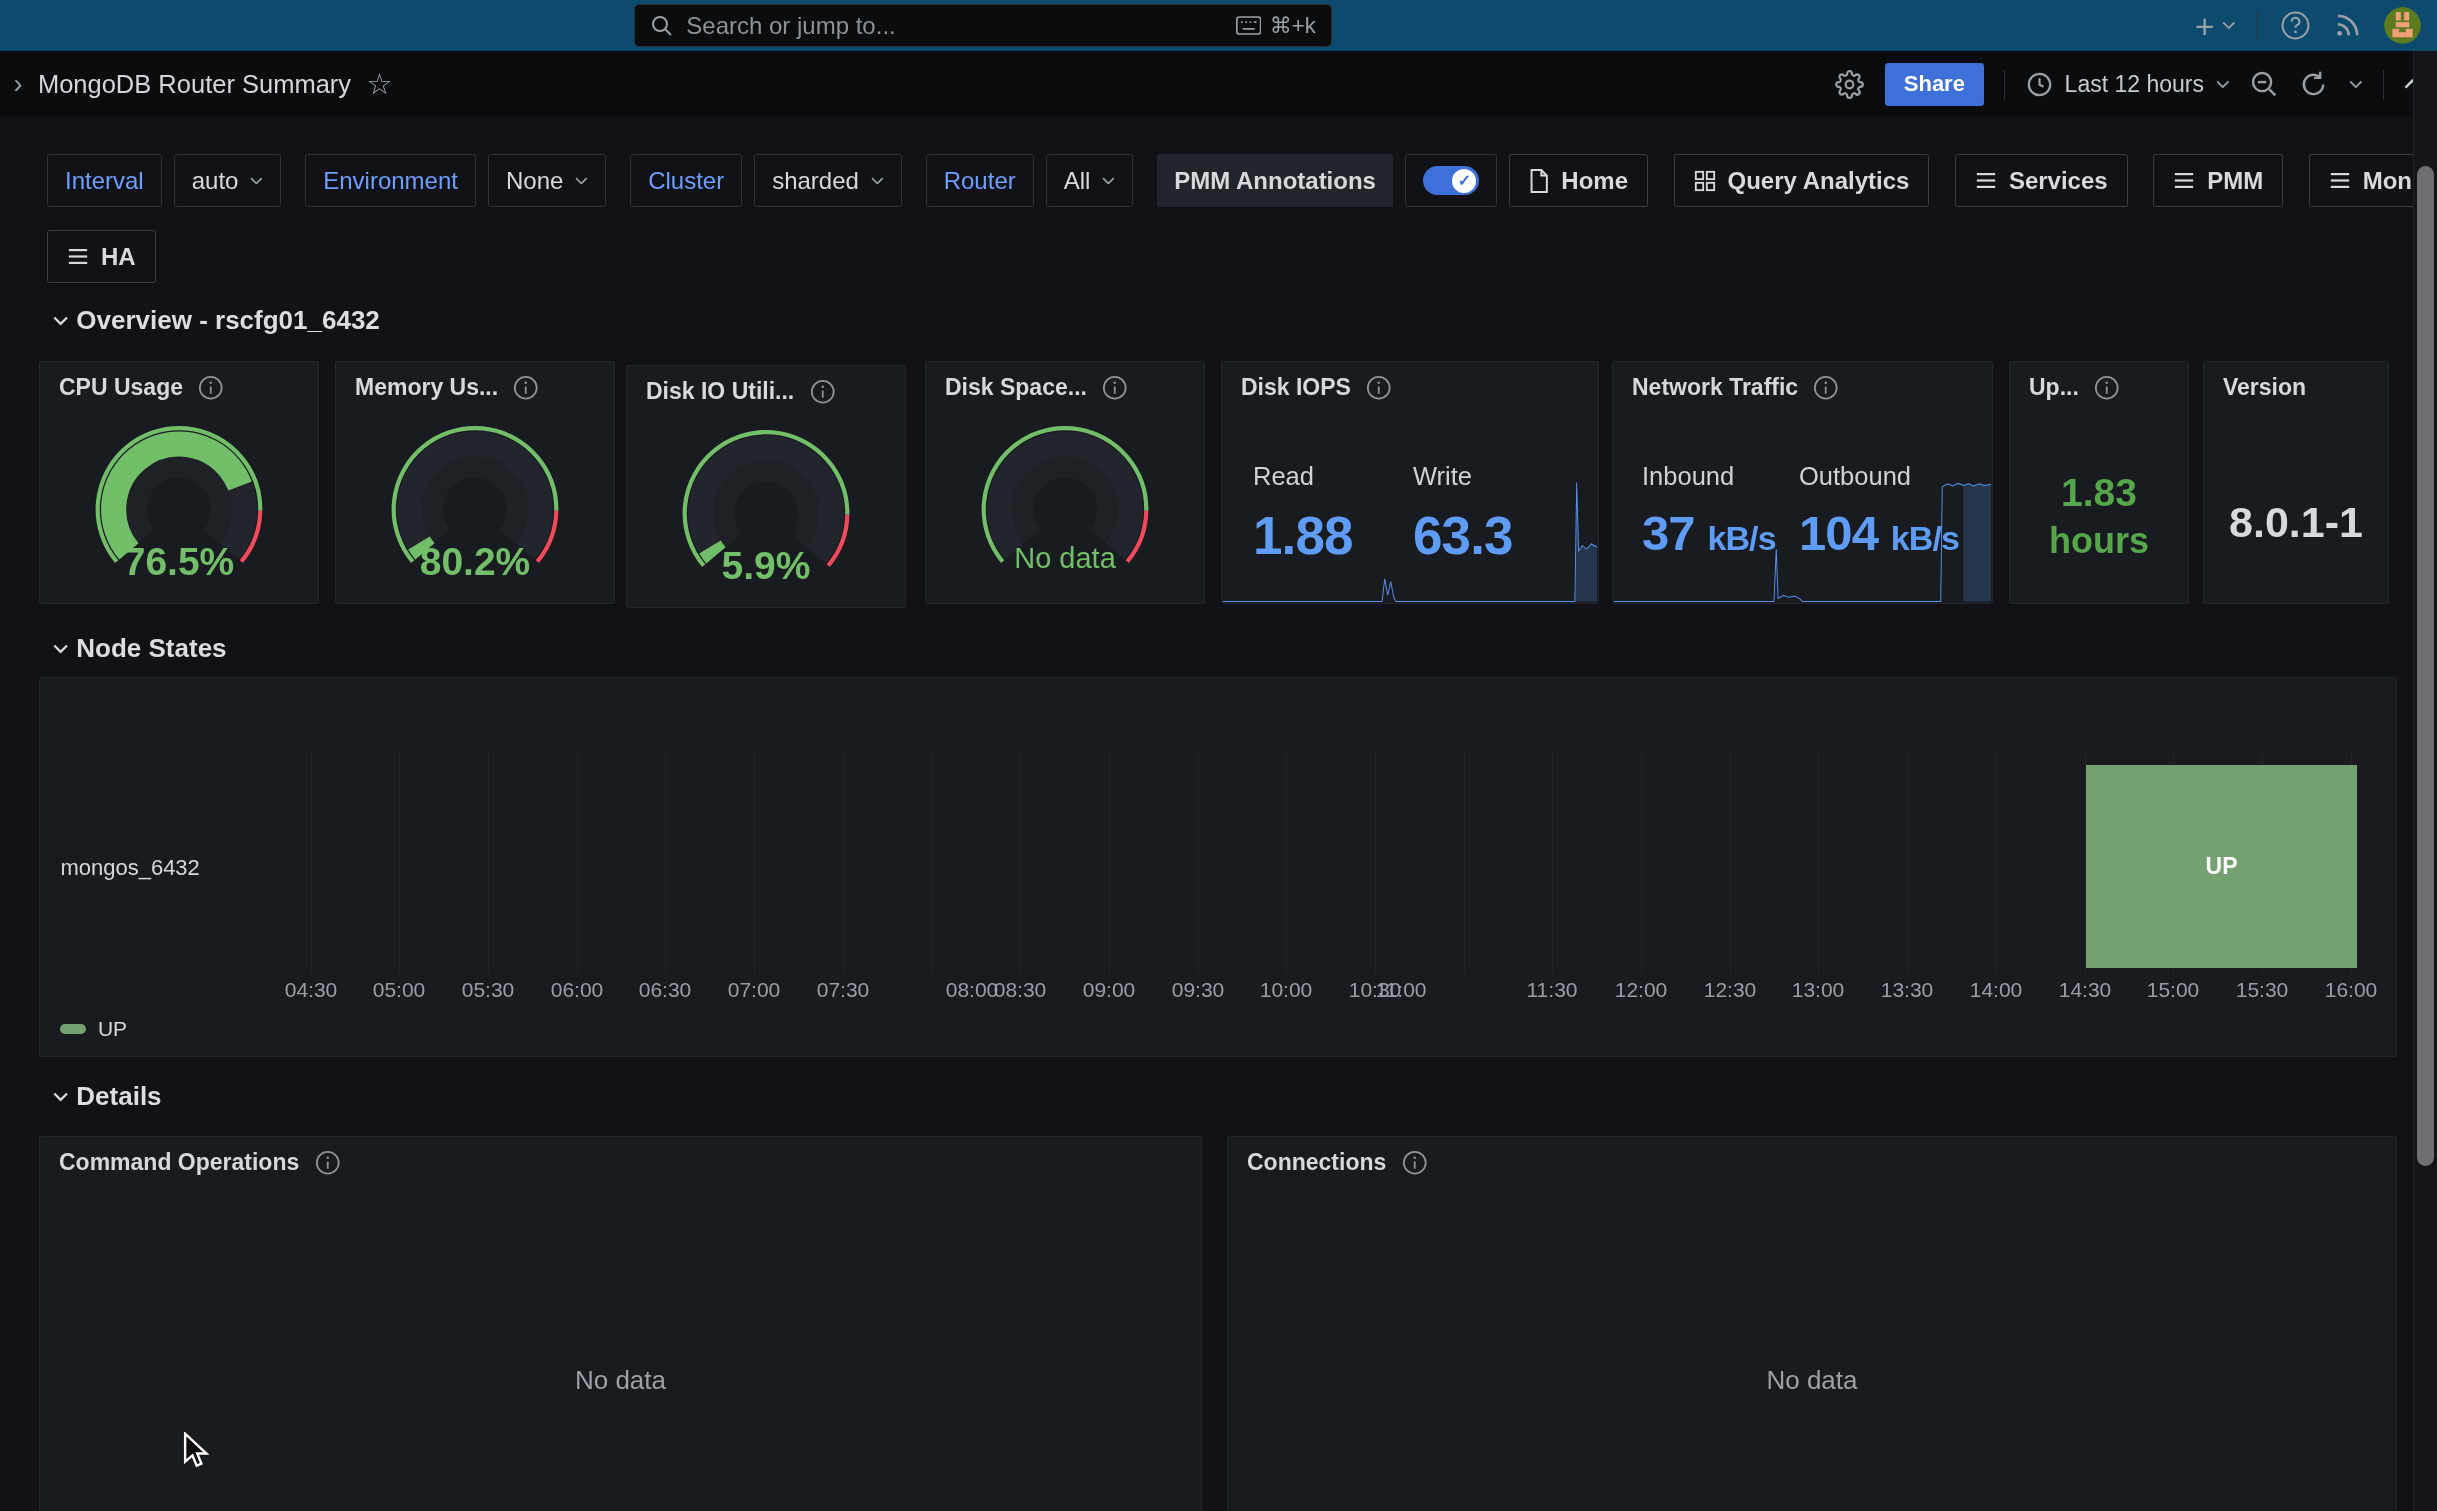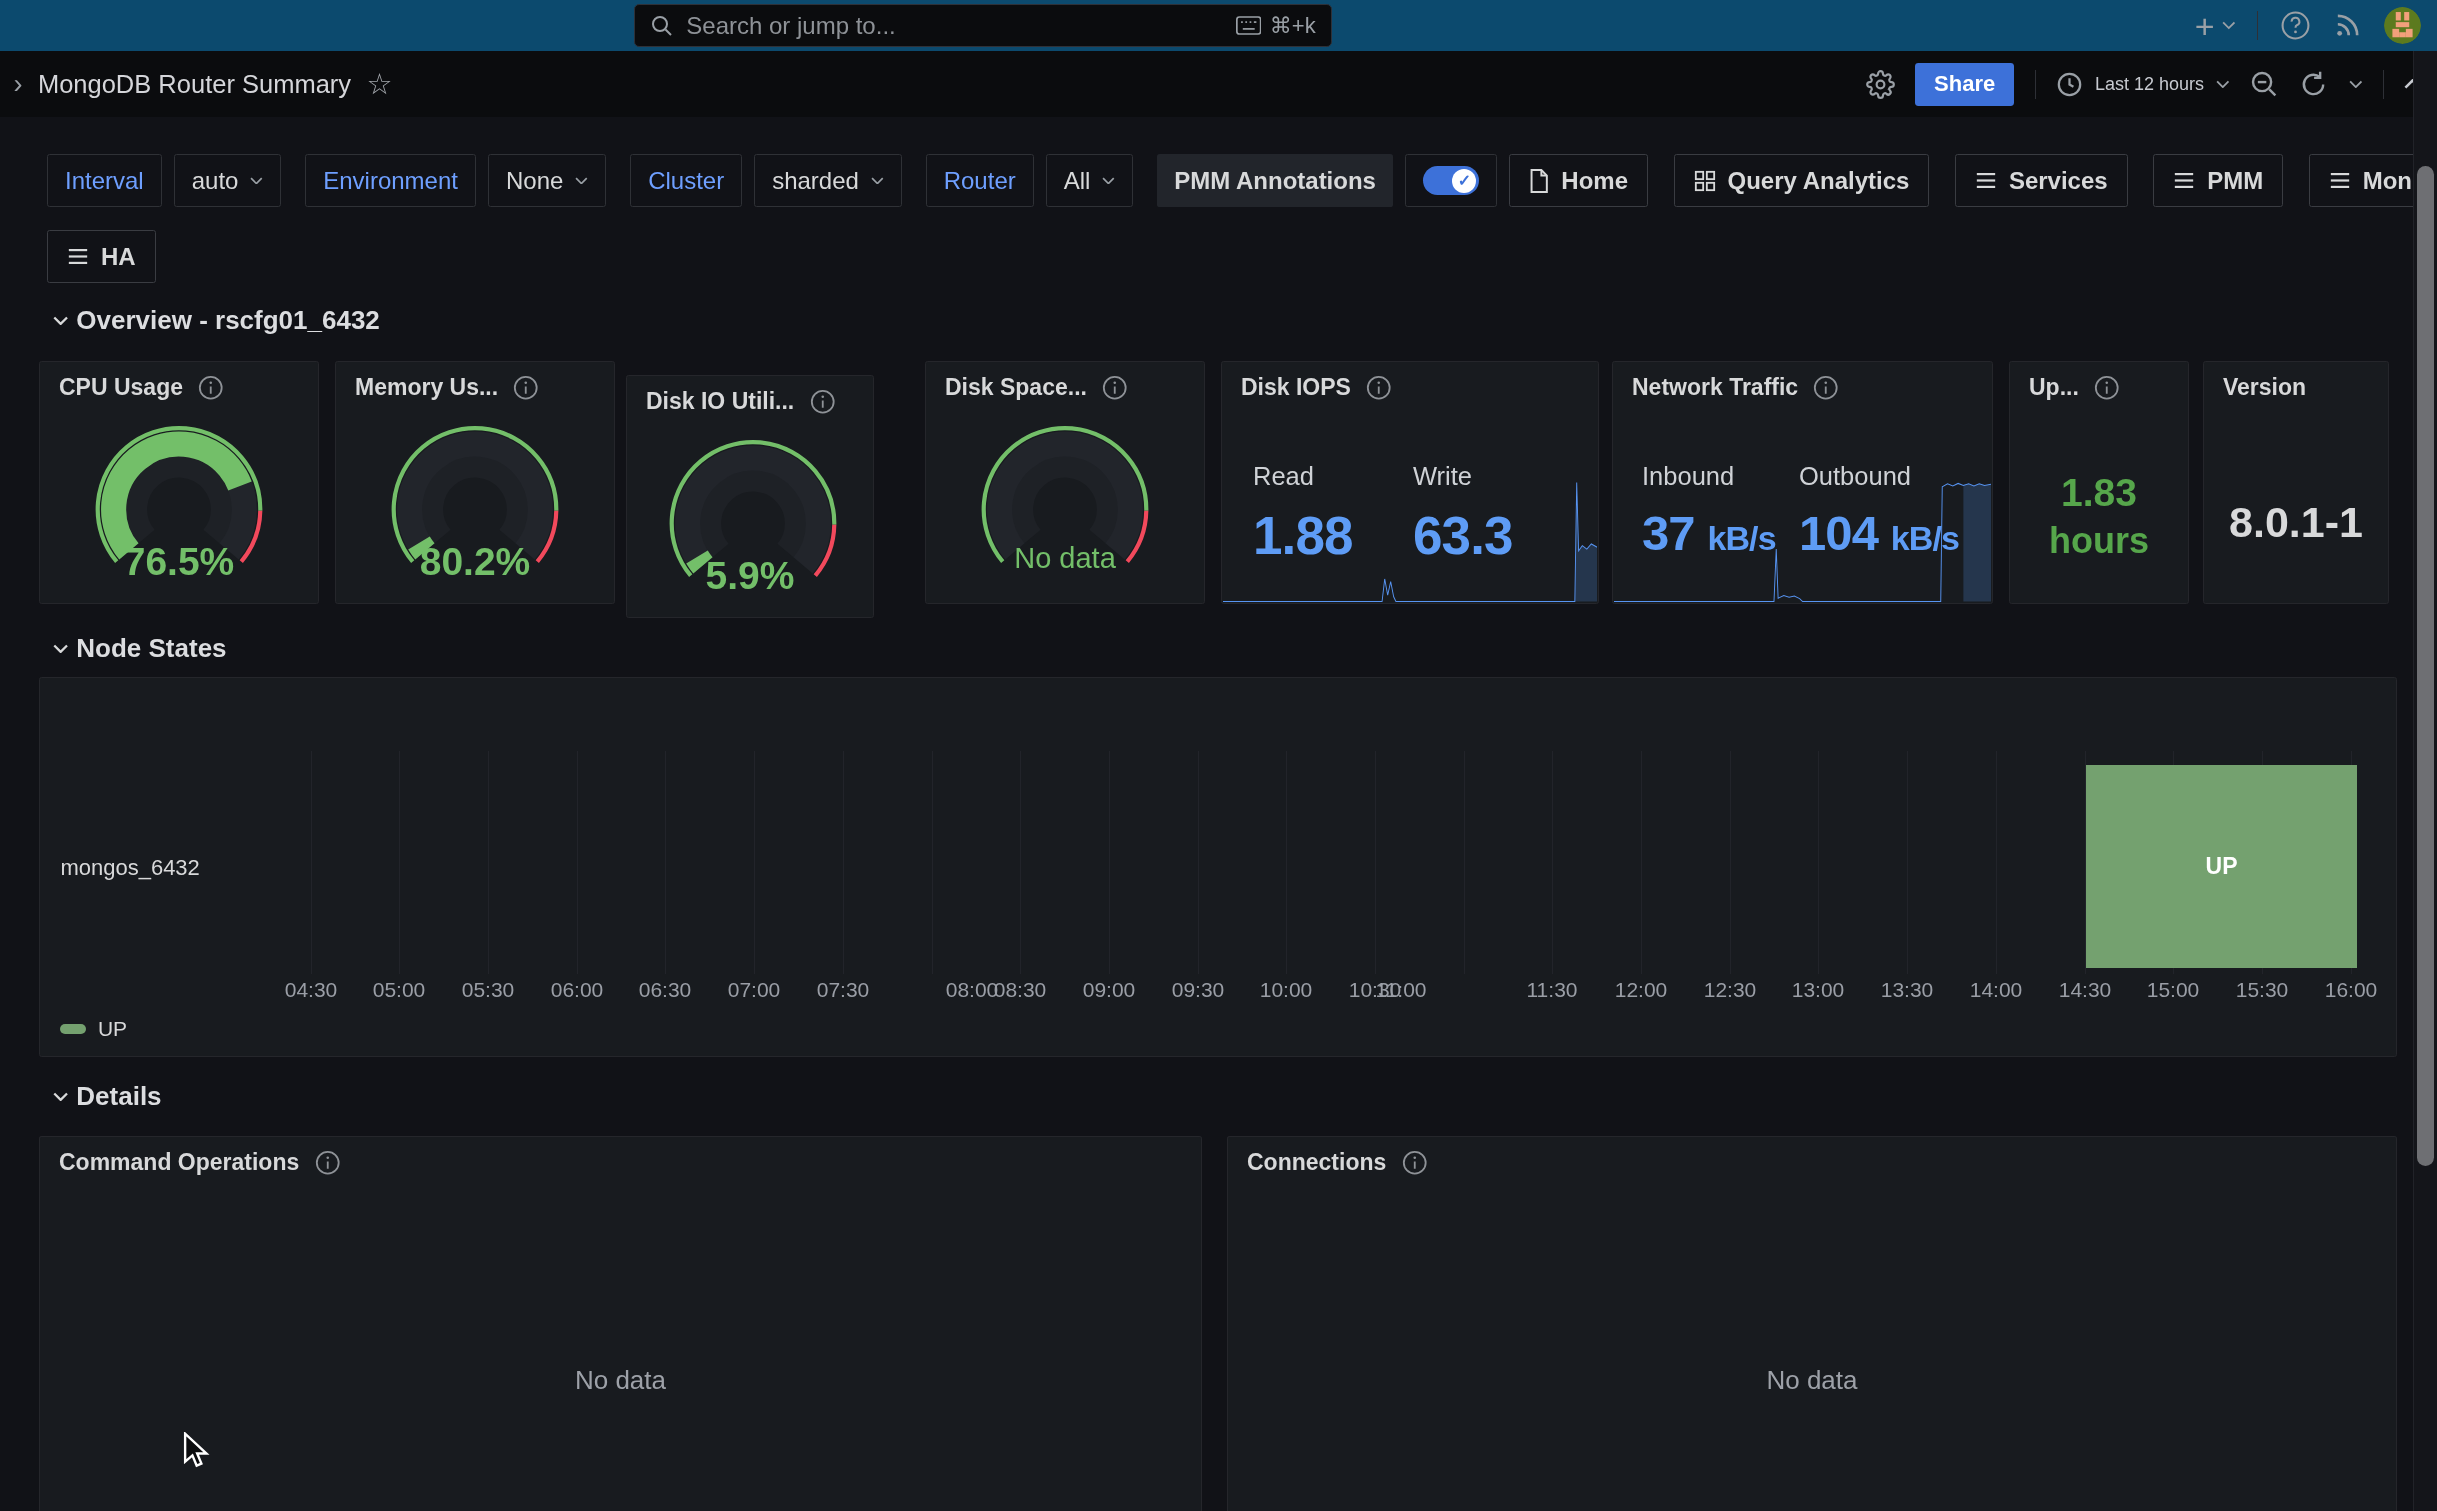--- a/index.html
+++ b/index.html
@@ -21,21 +21,21 @@
 
   
   .crumbbar{position:absolute;left:0;top:51px;width:2438px;height:66px;background:#0b0c0e;display:flex;align-items:center}
   .crumb-left{display:flex;align-items:center;gap:15.3px;padding-left:13.6px}
   .crumb-chev{color:#9aa0a6;font-size:27px;line-height:1}
   .crumb-title{font-size:25.5px;color:#d5d6da}
   .star{font-size:29px;color:#a2a6ab;line-height:1}
   .crumb-right{position:absolute;right:17px;display:flex;align-items:center;gap:20.4px;height:100%}
   .share-btn{background:#3d71d9;color:#fff;font-size:22px;font-weight:600;border:0;border-radius:3.4px;
     padding:8.5px 19px;font-family:inherit;cursor:pointer}
-  .timerange{display:flex;align-items:center;gap:12px;color:#c7cad0;font-size:18px}
+  .timerange{display:flex;align-items:center;gap:12px;color:#c7cad0;font-size:23px}
 
   
   .filterbar{position:absolute;left:47px;top:154px;width:2349px;display:flex;align-items:center;gap:12px}
   .fgap{width:15.3px}
   .fbox{height:53px;border:0.9px solid #2f3136;border-radius:2.6px;background:#111217;display:flex;align-items:center;
     padding:0 17px;font-size:24px;gap:12px;white-space:nowrap;cursor:pointer}
   .fbox.label{color:#6e9fff}
   .fbox.value{color:#d8d9da}
   .fbox.plain{background:#22252b;border:0;font-weight:600;color:#d8d9da}
   .navgroup{margin-left:auto;display:flex;gap:25.5px}
@@ -342,21 +342,21 @@
       <circle class="g-arc g-inner" cx="150" cy="115" r="51" pathLength="360" stroke-dasharray="260 360" transform="rotate(140 150 115)"></circle>
       <circle class="g-arc g-bg" cx="150" cy="115" r="78" pathLength="360" stroke-dasharray="260 360" transform="rotate(140 150 115)"></circle>
       <circle class="g-arc g-fill" cx="150" cy="115" r="78" pathLength="360" transform="rotate(140 150 115)" stroke-dasharray="9 360"></circle>
       <circle class="g-arc g-ring-g" cx="150" cy="115" r="97" pathLength="360" stroke-dasharray="221 360" transform="rotate(140 150 115)"></circle>
       <circle class="g-arc g-ring-r" cx="150" cy="115" r="97" pathLength="360" stroke-dasharray="39 360" transform="rotate(1 150 115)"></circle>
     </svg>
     <div class="gauge-value">80.2%</div>
   </div>
 </div>
 
-<div class="panel" style="left:626px;top:375px;width:248px;height:243px">
+<div class="panel" style="left:626px;top:365px;width:280px;height:243px">
   <div class="panel-header">
     <span class="panel-title">Disk IO Utili...</span>
     <svg class="ic" width="25.5" height="25.5" viewBox="0 0 28 28" fill="none" stroke="#8e9297" stroke-width="2">
         <circle cx="14" cy="14" r="12"></circle>
         <line x1="14" y1="12.5" x2="14" y2="20.5"></line>
         <circle cx="14" cy="8.5" r="1.4" fill="#8e9297" stroke="none"></circle>
       </svg>
   </div>
   <div class="gauge-wrap">
     <svg class="gauge-svg" viewBox="0 0 300 210">

